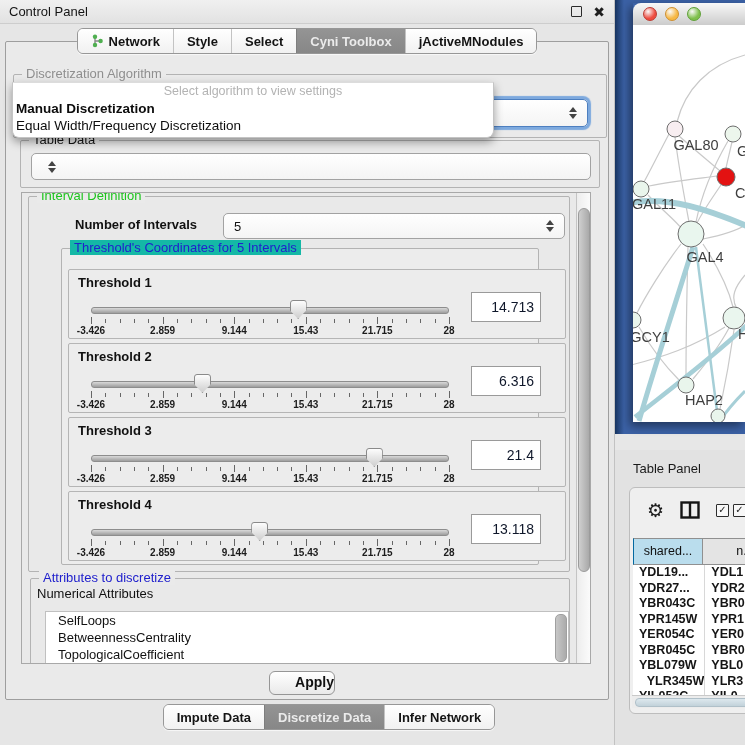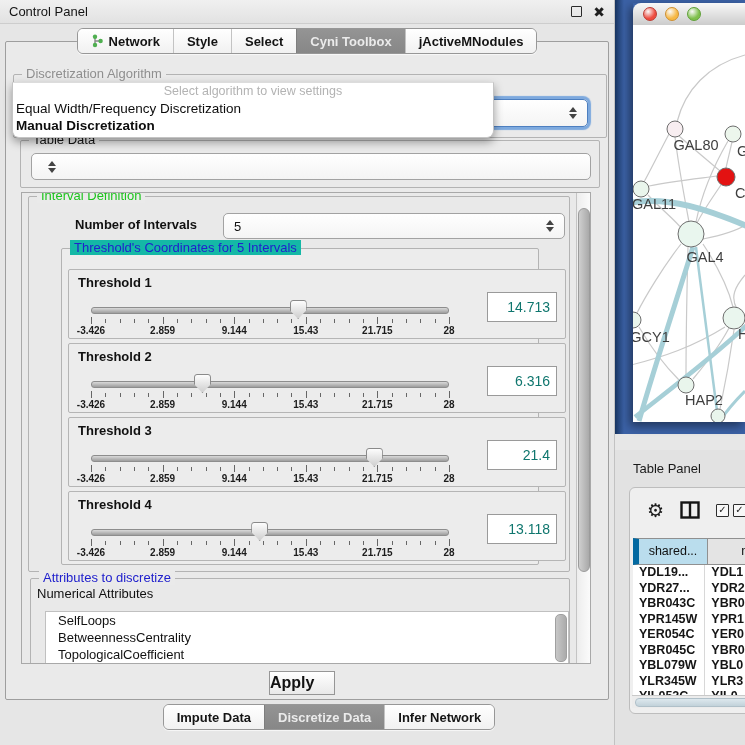--- a/index.html
+++ b/index.html
@@ -48,47 +48,47 @@
   .tp-label{position:absolute;left:9px;top:5px;font-size:13px;font-weight:700;color:#111;}
   .slider-zone{position:absolute;left:22px;top:28px;width:358px;height:38px;}
   .track{position:absolute;left:0;right:0;top:9px;height:5px;border-radius:3px;background:linear-gradient(#d9d9d9,#9d9d9d);border:1px solid #8d8d8d;}
   .thumb-sl{position:absolute;top:2px;width:15px;height:17px;background:linear-gradient(#fdfdfd,#cfcfcf);border:1px solid #8a8a8a;
             clip-path:polygon(0 0,100% 0,100% 52%,50% 100%,0 52%);border-radius:3px;}
   .ticks{position:absolute;left:0;right:0;top:19px;height:8px;}
   .tick{position:absolute;width:1px;background:#666;top:2px;height:4px;}
   .tick.major{top:0;height:7px;}
   .scale{position:absolute;left:0;right:0;top:27px;height:11px;font-size:10px;font-weight:600;color:#1c1c1c;}
   .scale span{position:absolute;transform:translateX(-50%);white-space:nowrap;}
-  .value-box{position:absolute;right:8px;top:22px;width:62px;height:28px;background:#fff;border:1px solid #9a9a9a;
-             font-size:14px;color:#0f766e;text-align:right;line-height:28px;padding-right:6px;}
+  .value-box{position:absolute;right:24px;top:22px;width:62px;height:28px;background:#fff;border:1px solid #9a9a9a;
+             font-size:14px;color:#0f172a;text-align:right;line-height:28px;padding-right:6px;}
   
   .attr-list{position:absolute;left:14px;top:32px;width:522px;height:52px;background:#fff;border:1px solid #c0c0c0;overflow:hidden;font-size:13px;color:#111;}
   .attr-list .item{padding-left:12px;line-height:17px;white-space:nowrap;}
   .attr-list .sb{position:absolute;right:1px;top:2px;width:10px;height:46px;border-radius:5px;background:linear-gradient(90deg,#c7c7c7,#ababab);border:1px solid #a0a0a0;}
   .apply-btn{position:absolute;left:263px;top:629px;width:64px;height:22px;background:linear-gradient(#ffffff,#e9e9e9);
-             border:1px solid #969696;border-radius:0;font-size:16px;font-weight:600;color:#111;text-align:left;line-height:21px;}
+             border:1px solid #969696;border-radius:6px;font-size:14px;font-weight:600;color:#111;text-align:right;line-height:21px;}
   
   .network-area{position:absolute;left:615px;top:0;width:130px;height:434px;
                 background:linear-gradient(90deg,#16335f 0px,#27487f 4px,#3b61a5 9px,#3b61a5 100%);}
   .mac-window{position:absolute;left:18px;top:3px;width:112px;height:419px;box-shadow:-3px 4px 9px rgba(0,0,0,.45);}
   .mac-titlebar{height:22px;border-radius:8px 0 0 0;background:linear-gradient(#f8f8f8,#cccccc);border-bottom:1px solid #969696;
                 display:flex;align-items:center;gap:8px;padding-left:10px;}
   .light{width:12px;height:12px;border-radius:50%;}
   .net-canvas{position:absolute;left:0;top:22px;width:112px;height:397px;background:#fff;overflow:hidden;}
   
   .table-panel-area{position:absolute;left:615px;top:450px;width:130px;height:295px;background:#e2e2e2;}
   .tpa-title{position:absolute;left:18px;top:11px;font-size:13px;color:#1a1a1a;}
   .tp-box{position:absolute;left:14px;top:37px;width:132px;height:225px;background:#efefef;border:1px solid #bdbdbd;border-radius:6px;overflow:hidden;}
   .tp-toolbar{position:absolute;left:0;top:0;width:100%;height:44px;display:flex;align-items:center;gap:16px;padding-left:17px;}
   .gear{font-size:19px;color:#1b1b1b;line-height:19px;}
   .tbl{position:absolute;left:3px;top:50px;width:160px;}
   .tbl-row{display:flex;}
   .tbl-head .cell{height:25px;line-height:25px;font-size:12.5px;font-weight:500;color:#111;text-align:center;
                   border:1px solid #909090;border-left:none;}
-  .tbl-head .cell:first-child{border-left:6px solid #0369a1;}
+  .tbl-head .cell:first-child{border-left:1px solid #0369a1;}
   .tbl-body{height:133px;overflow:hidden;background:#fff;}
   .tbl-body .cell{height:15.5px;line-height:15.5px;font-size:12.5px;font-weight:600;color:#151515;background:#fff;padding-left:6px;white-space:nowrap;overflow:hidden;}
   .c1{width:68px;} .c2{width:84px;}
   .hscroll{position:absolute;left:2px;top:207px;width:128px;height:12px;background:#ececec;border-top:1px solid #c9c9c9;}
   .hscroll .thumb{position:absolute;left:3px;top:2px;width:118px;height:7px;border-radius:4px;
                   background:linear-gradient(#dde8ee,#c2d2da);border:1px solid #b0c0c9;}
   .split-ic{display:inline-block;} .chk{width:11px;height:11px;border:1.6px solid #2d2d2d;border-radius:1px;
           font-size:10px;line-height:10px;text-align:center;color:#1d1d1d;font-weight:700;background:#f8f8f8;}
 </style>
 </head>
@@ -136,22 +136,22 @@
     <div class="combo focusring" style="left:16px;top:57px;width:544px;height:26px;">
       <span class="val"></span>
       <span class="stepper">
           <i class="up"></i>
           <i class="dn"></i>
         </span>
     </div>
 
     <div class="algo-popup">
       <div class="hint">Select algorithm to view settings</div>
+      <div class="opt sel">Manual Discretization</div>
       <div class="opt">Equal Width/Frequency Discretization</div>
-      <div class="opt sel">Manual Discretization</div>
     </div>
 
     <div class="group" style="left:14px;top:98px;width:578px;height:46px;">
       <span class="group-title" id="tabledata-title" style="color: rgb(20, 20, 20);">Table Data</span>
       <div class="combo" style="left:10px;top:12px;width:538px;height:25px;">
         <span class="stepper">
             <i class="up"></i>
             <i class="dn"></i>
           </span>
       </div>
@@ -484,21 +484,21 @@
           </div>
           <div class="tbl-row">
             <div class="cell c1" style="border-right: 1px solid rgb(216, 216, 216);">YBR045C</div>
             <div class="cell c2" style="border-right: 1px solid rgb(216, 216, 216);">YBR0</div>
           </div>
           <div class="tbl-row">
             <div class="cell c1" style="border-right: 1px solid rgb(216, 216, 216);">YBL079W</div>
             <div class="cell c2" style="border-right: 1px solid rgb(216, 216, 216);">YBL0</div>
           </div>
           <div class="tbl-row">
-            <div class="cell c1" style="border-right: 1px solid rgb(216, 216, 216);">YLR345W</div>
+            <div class="cell c1" style="border-right: 1px solid rgb(216, 216, 216); text-align: right;">YLR345W</div>
             <div class="cell c2" style="border-right: 1px solid rgb(216, 216, 216);">YLR3</div>
           </div>
           <div class="tbl-row">
             <div class="cell c1" style="border-right: 1px solid rgb(216, 216, 216);">YIL052C</div>
             <div class="cell c2" style="border-right: 1px solid rgb(216, 216, 216);">YIL0</div>
           </div>
         </div>
     </div>
     <div class="hscroll">
       <span class="thumb"></span>

